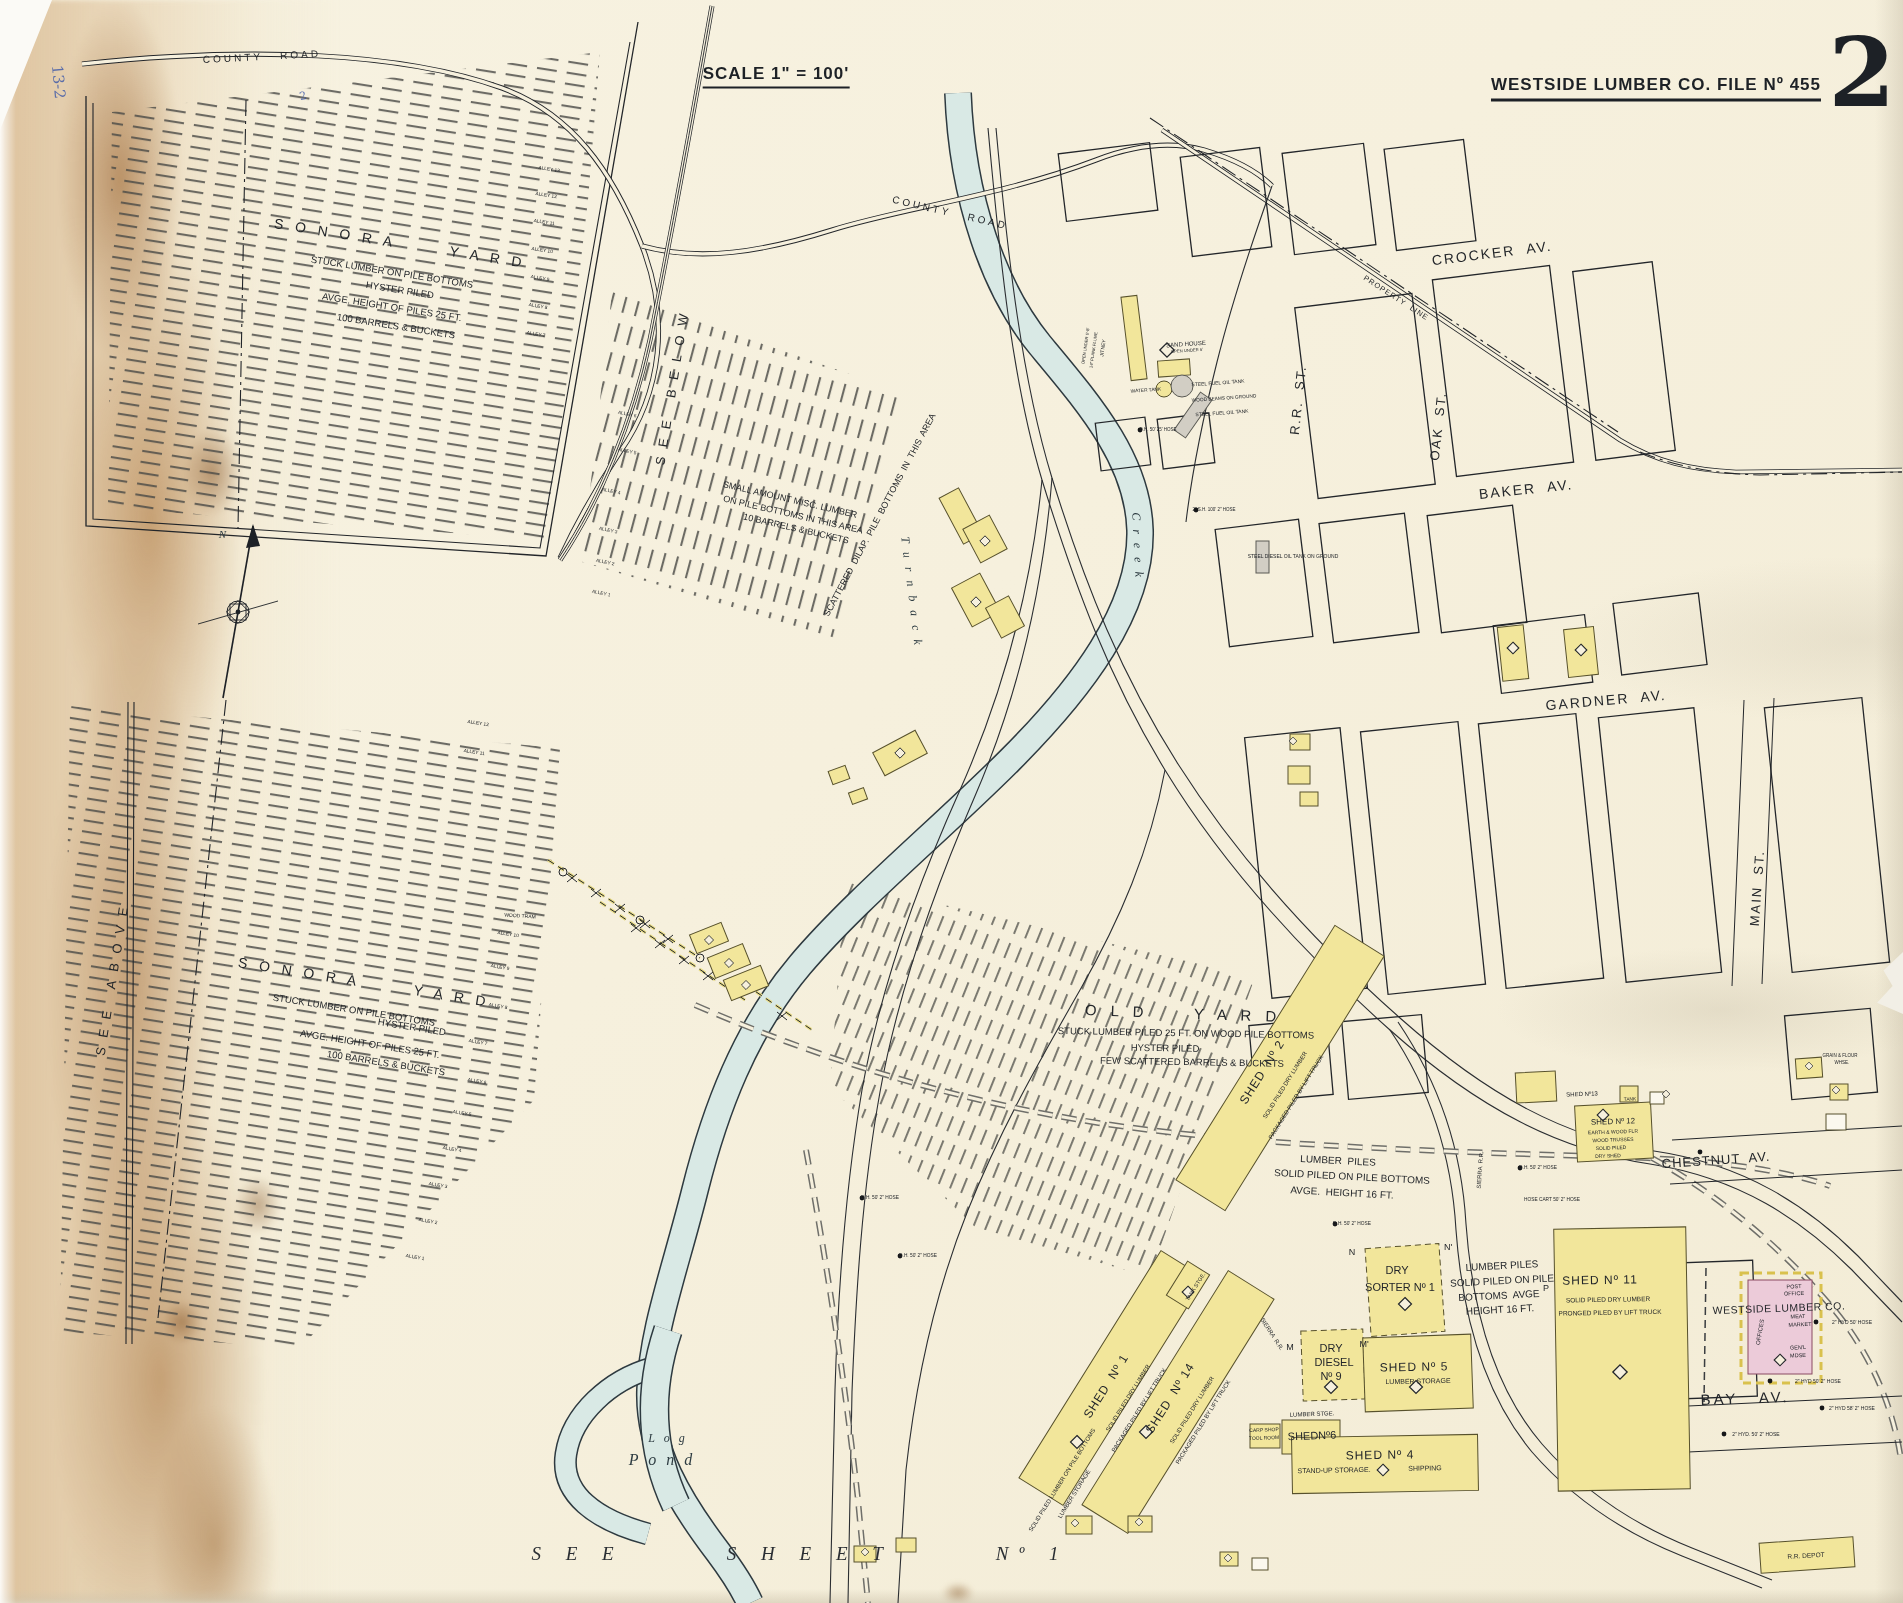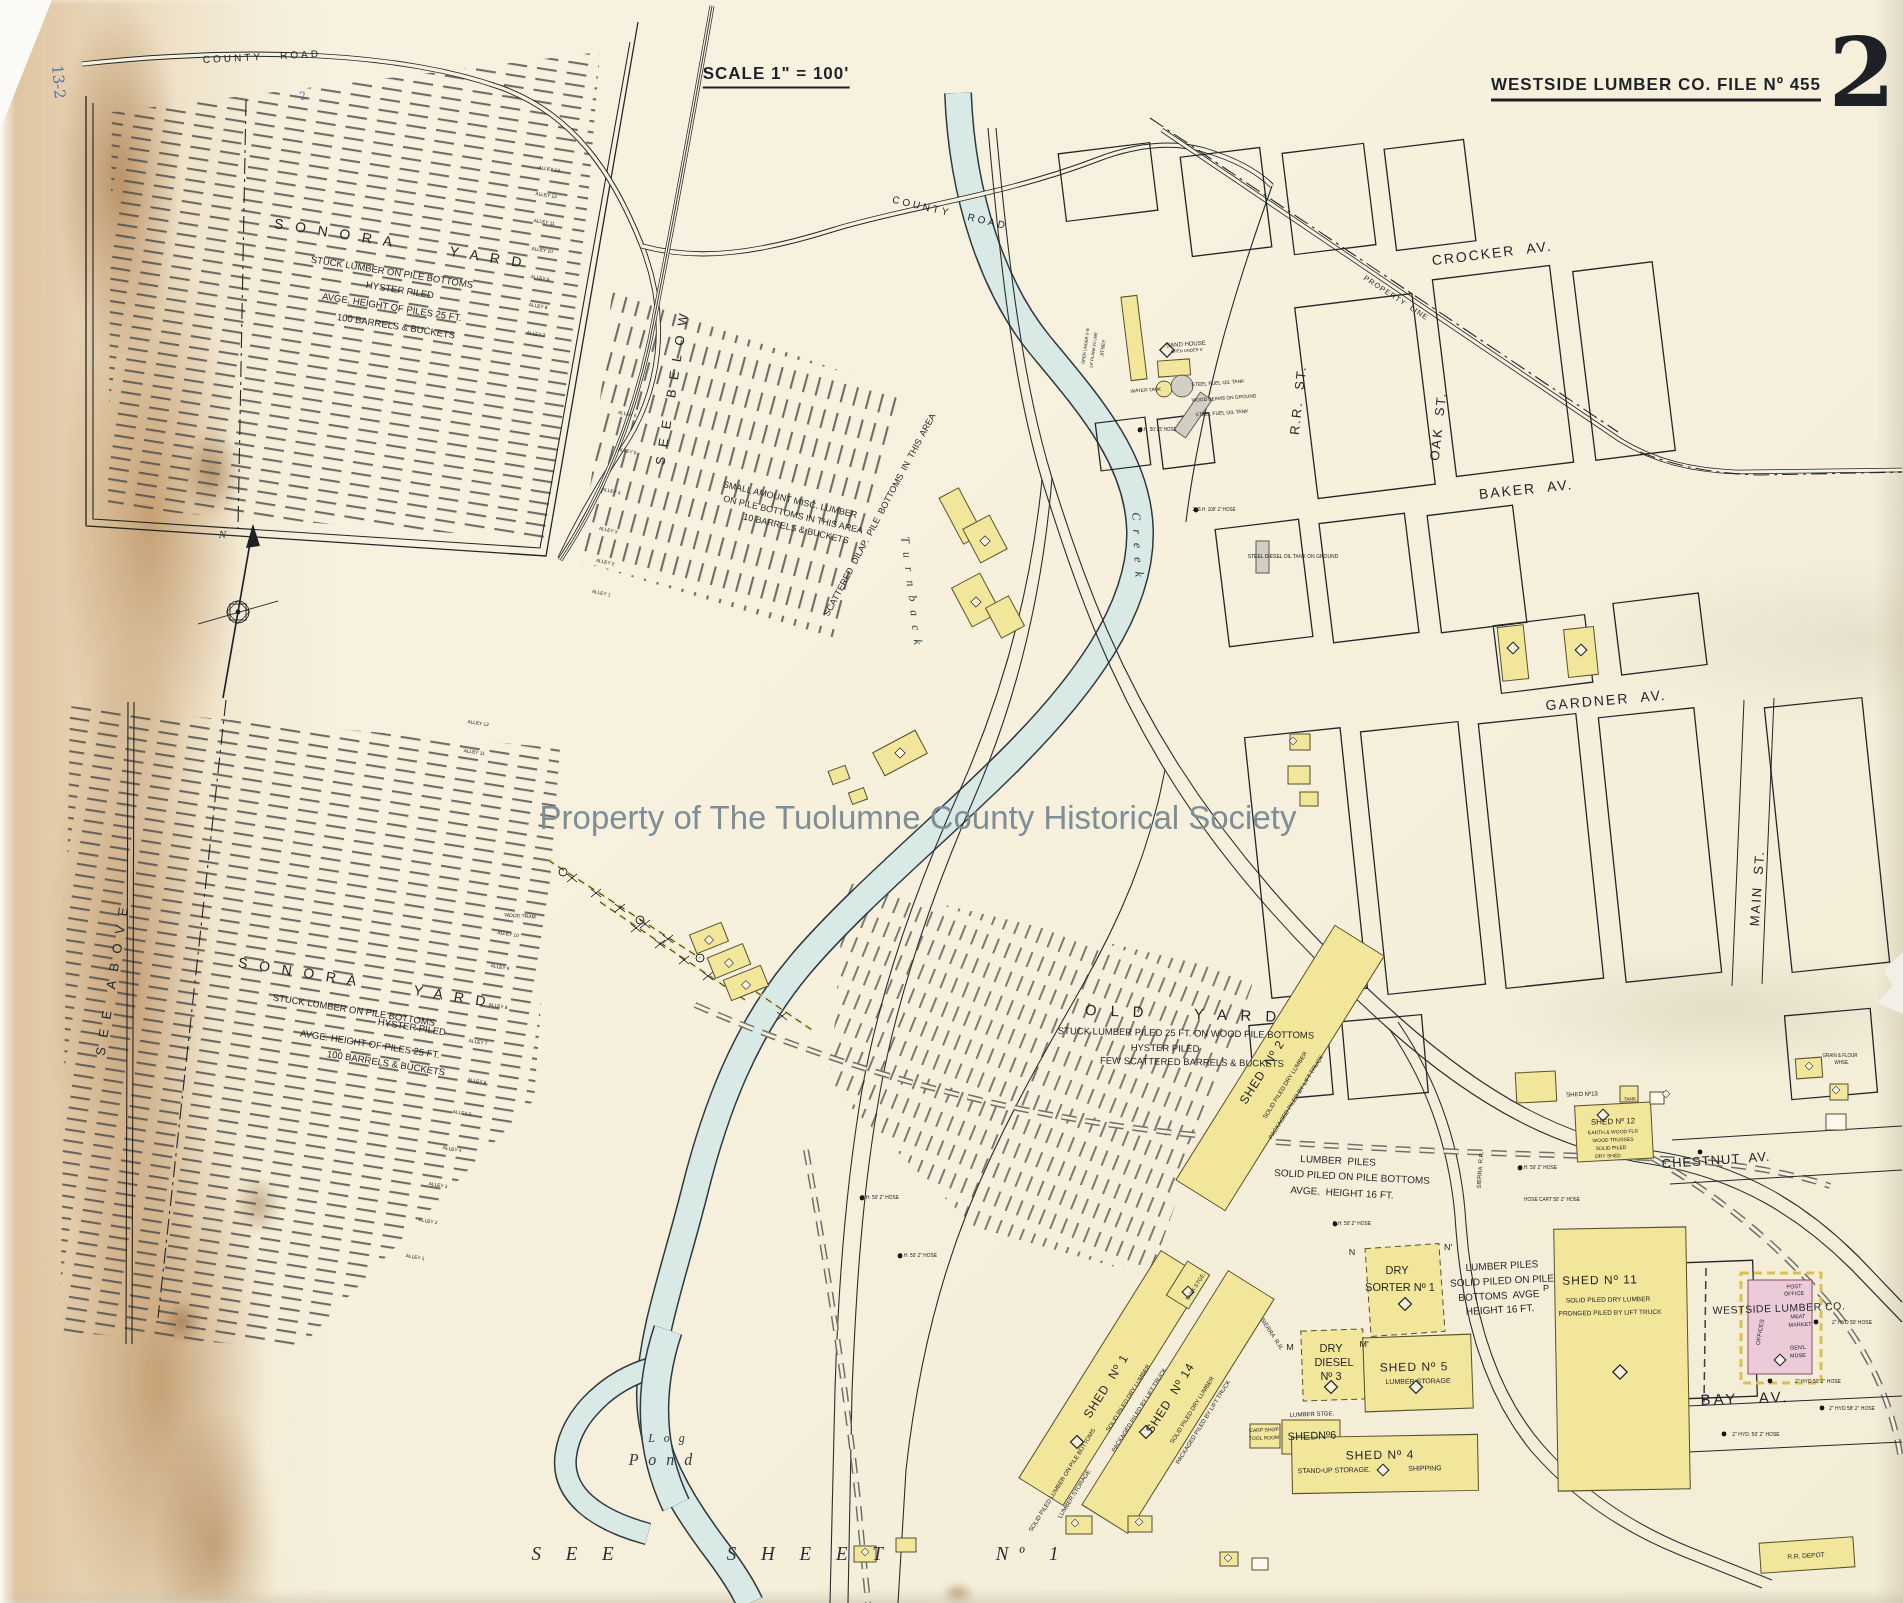--- a/index.html
+++ b/index.html
@@ -400,21 +400,21 @@
       <div class="lbl" style="left: 1400px; top: 1287px; font-size: 11px; transform: translate(-50%, -50%) rotate(0deg);">SORTER Nº 1</div>
       <div class="lbl" style="left: 1352px; top: 1252px; font-size: 9px; transform: translate(-50%, -50%) rotate(0deg);">N</div>
       <div class="lbl" style="left: 1448px; top: 1247px; font-size: 9px; transform: translate(-50%, -50%) rotate(0deg);">N'</div>
       <div class="lbl" style="left: 1502px; top: 1266px; font-size: 10px; transform: translate(-50%, -50%) rotate(-3deg);">LUMBER PILES</div>
       <div class="lbl" style="left: 1502px; top: 1281px; font-size: 10px; transform: translate(-50%, -50%) rotate(-3deg);">SOLID PILED ON PILE</div>
       <div class="lbl" style="left: 1499px; top: 1296px; font-size: 10px; transform: translate(-50%, -50%) rotate(-3deg);">BOTTOMS  AVGE</div>
       <div class="lbl" style="left: 1500px; top: 1310px; font-size: 10px; transform: translate(-50%, -50%) rotate(-3deg);">HEIGHT 16 FT.</div>
       <div class="lbl" style="left: 1546px; top: 1288px; font-size: 9px; transform: translate(-50%, -50%) rotate(0deg);">P</div>
       <div class="lbl" style="left: 1331px; top: 1348px; font-size: 11px; transform: translate(-50%, -50%) rotate(0deg);">DRY</div>
       <div class="lbl" style="left: 1334px; top: 1362px; font-size: 11px; transform: translate(-50%, -50%) rotate(0deg);">DIESEL</div>
-      <div class="lbl" style="left: 1331px; top: 1376px; font-size: 11px; transform: translate(-50%, -50%) rotate(0deg);">Nº 3</div>
+      <div class="lbl" style="left: 1331px; top: 1376px; font-size: 11px; transform: translate(-50%, -50%) rotate(0deg);">Nº 9</div>
       <div class="lbl" style="left: 1290px; top: 1347px; font-size: 9px; transform: translate(-50%, -50%) rotate(0deg);">M</div>
       <div class="lbl" style="left: 1364px; top: 1344px; font-size: 9px; transform: translate(-50%, -50%) rotate(0deg);">M'</div>
       <div class="lbl" style="left: 1414px; top: 1367px; font-size: 12px; letter-spacing: 1px; transform: translate(-50%, -50%) rotate(-1deg);">SHED Nº 5</div>
       <div class="lbl" style="left: 1418px; top: 1381px; font-size: 7px; transform: translate(-50%, -50%) rotate(-1deg);">LUMBER STORAGE</div>
       <div class="lbl" style="left: 1312px; top: 1414px; font-size: 6px; transform: translate(-50%, -50%) rotate(-2deg);">LUMBER STGE.</div>
       <div class="lbl" style="left: 1312px; top: 1436px; font-size: 11px; transform: translate(-50%, -50%) rotate(-2deg);">SHEDNº6</div>
       <div class="lbl" style="left: 1264px; top: 1430px; font-size: 5px; transform: translate(-50%, -50%) rotate(-2deg);">CARP SHOP</div>
       <div class="lbl" style="left: 1264px; top: 1438px; font-size: 5px; transform: translate(-50%, -50%) rotate(-2deg);">TOOL ROOM</div>
       <div class="lbl" style="left: 1380px; top: 1455px; font-size: 12px; letter-spacing: 1px; transform: translate(-50%, -50%) rotate(-1deg);">SHED Nº 4</div>
       <div class="lbl" style="left: 1334px; top: 1470px; font-size: 7px; transform: translate(-50%, -50%) rotate(-1deg);">STAND-UP STORAGE.</div>
@@ -435,14 +435,13 @@
       <div class="lbl creek" style="left: 668px; top: 1438px; font-size: 12px; transform: translate(-50%, -50%) rotate(0deg);">L o g</div>
       <div class="lbl creek" style="left: 662px; top: 1460px; font-size: 16px; transform: translate(-50%, -50%) rotate(0deg);">P o n d</div>
       <div class="lbl sheetref" style="left: 800px; top: 1553px; font-size: 19px; letter-spacing: 10px; transform: translate(-50%, -50%) rotate(0deg);">S E E       S H E E T       Nº 1</div>
       <div class="lbl" style="left: 880px; top: 1198px; font-size: 4.8px; transform: translate(-50%, -50%) rotate(0deg);">D.H. 50' 2" HOSE</div>
       <div class="lbl" style="left: 918px; top: 1256px; font-size: 4.8px; transform: translate(-50%, -50%) rotate(0deg);">D.H. 50' 2" HOSE</div>
     </div>
 
   <div class="hdr-scale">SCALE 1" = 100'</div>
   <div class="hdr-title">WESTSIDE LUMBER CO. FILE Nº 455</div>
   <div class="hdr-sheet">2</div>
-  <div class="hdr-watermark">Property of The Tuolumne County Historical Society</div>
 </div>
 
 </body></html>

